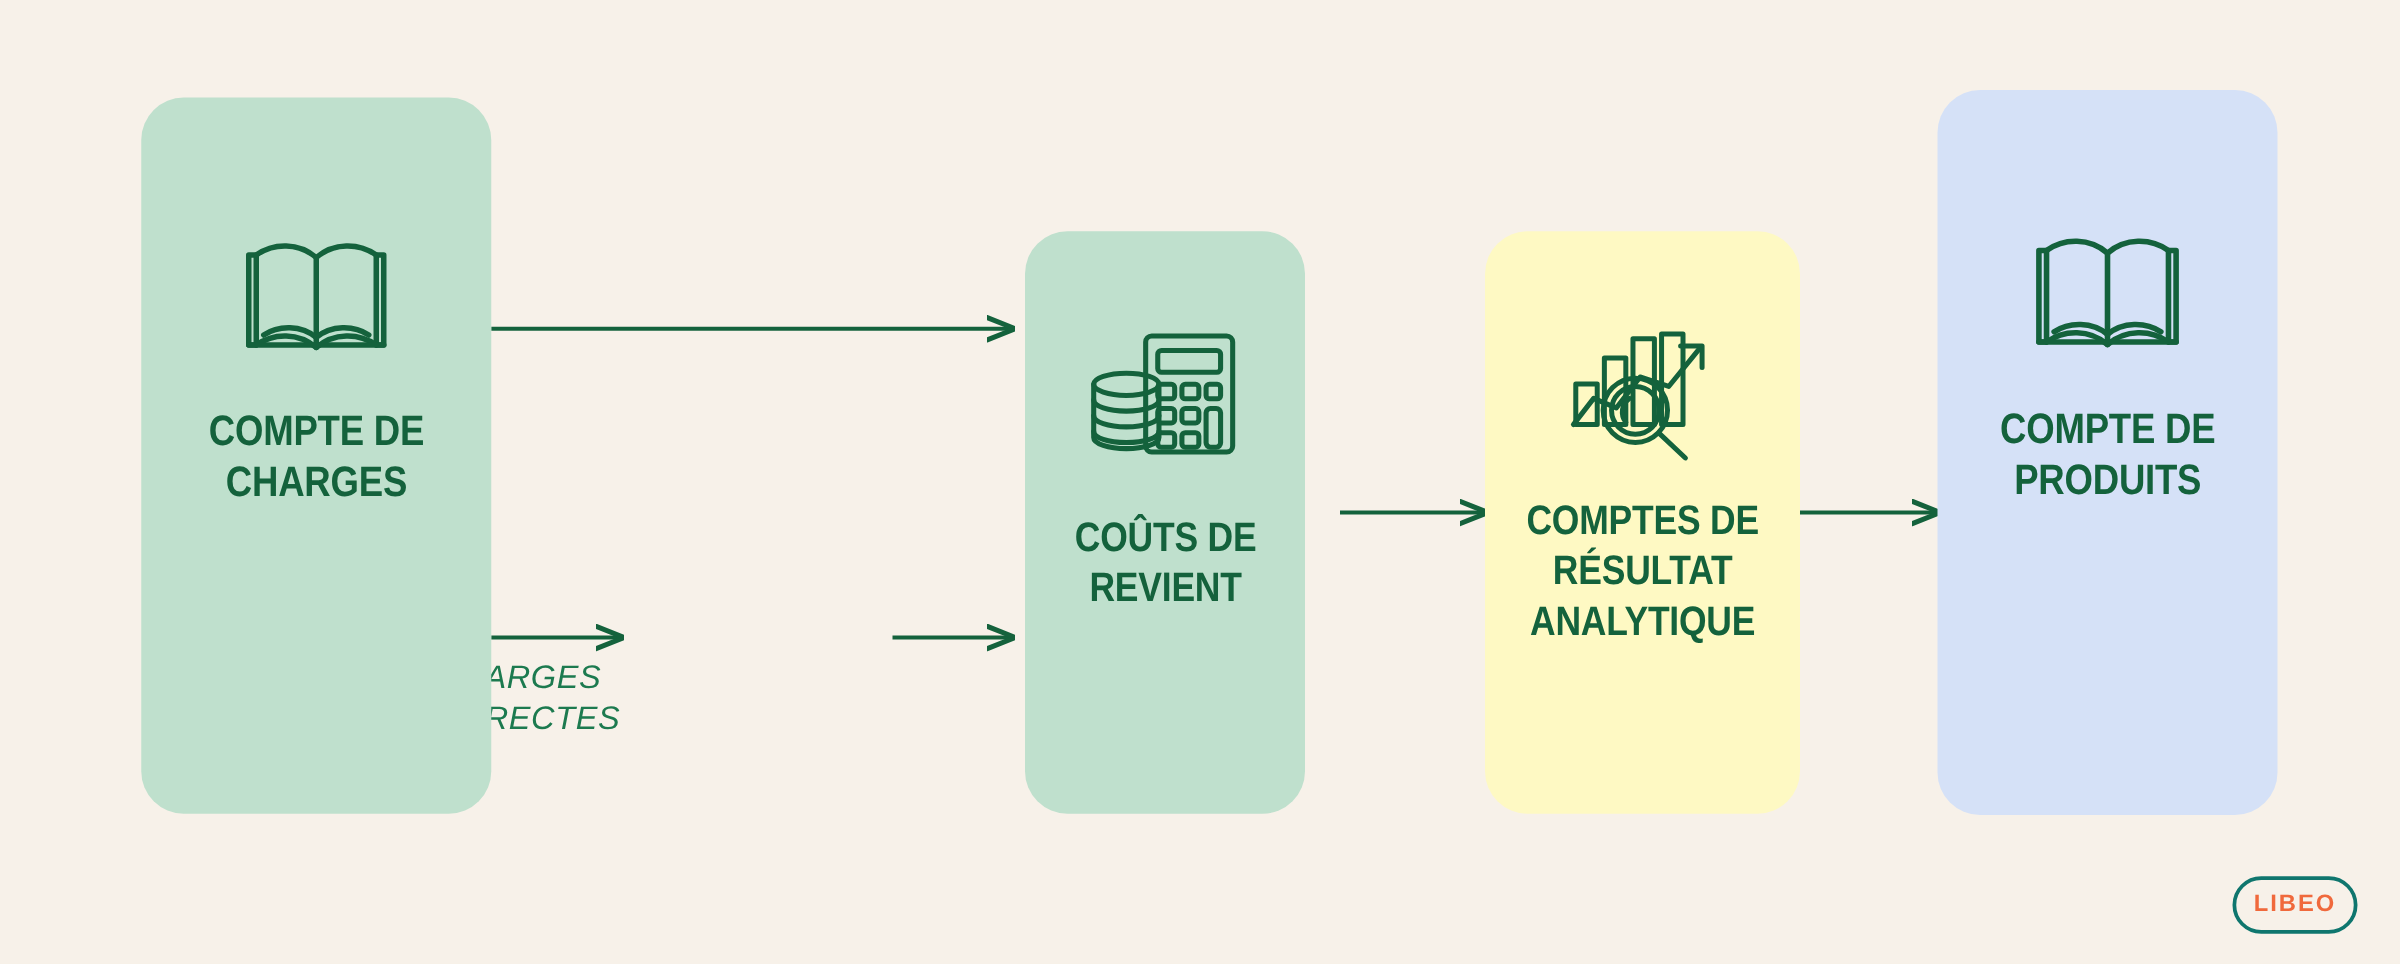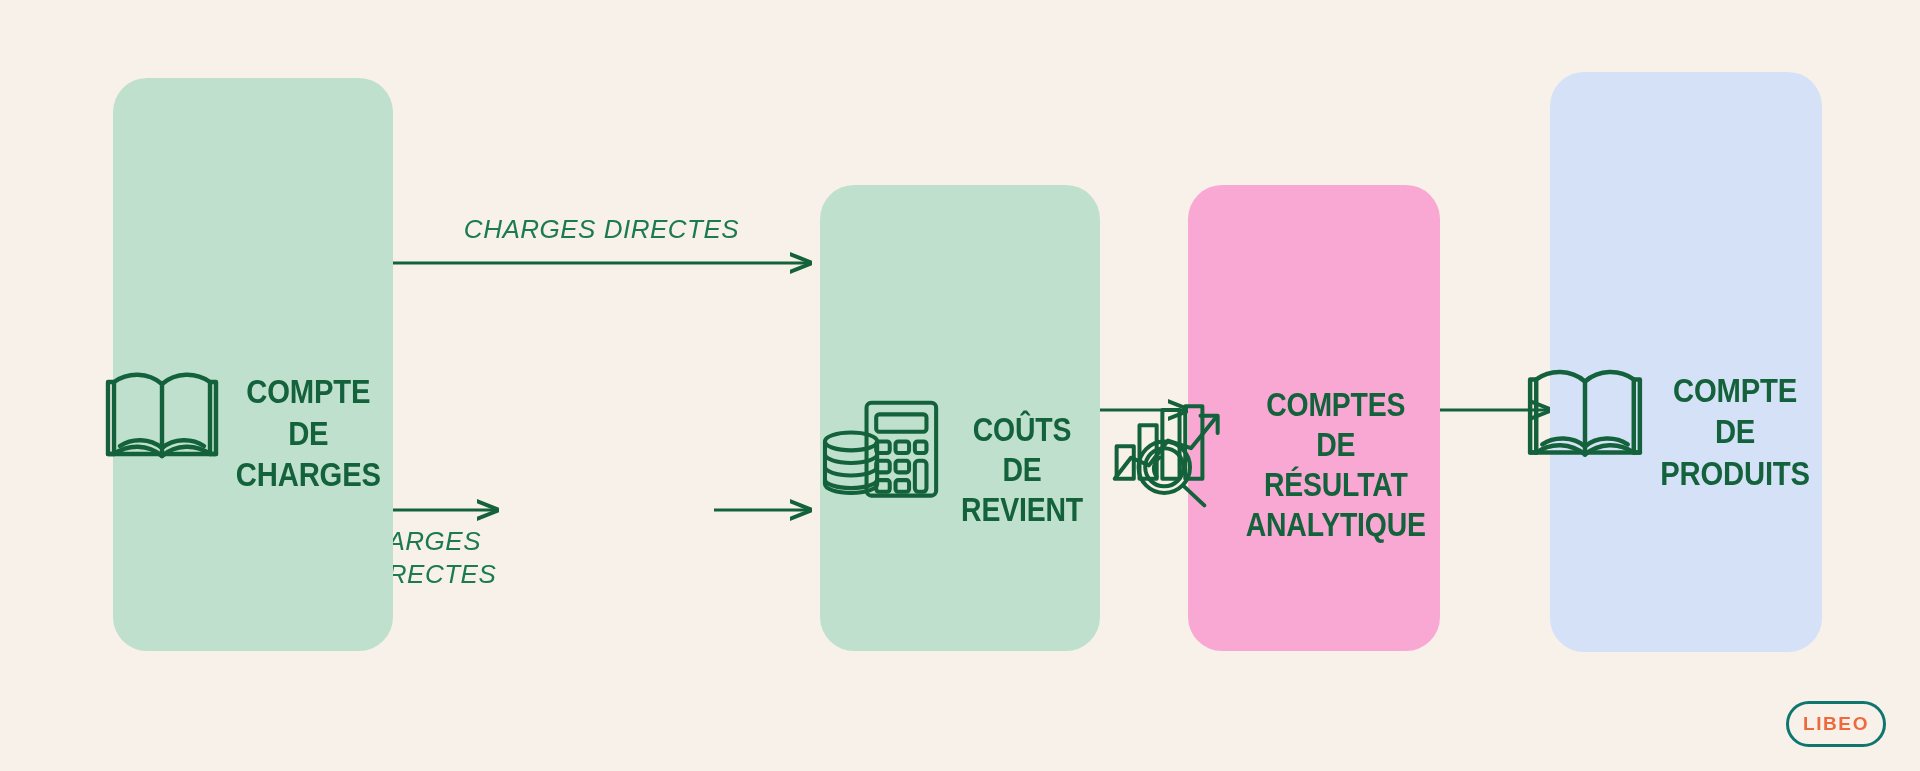--- a/index.html
+++ b/index.html
@@ -8,26 +8,26 @@
     background: #f7f1e9;
     font-family: "Liberation Sans", sans-serif;
     overflow: hidden;
   }
   #stage { position: relative; width: 1920px; height: 771px; background: #f7f1e9; }
 
   .card {
     position: absolute;
     border-radius: 34px;
     display: flex;
-    flex-direction: row;
+    flex-direction: column;
     align-items: center;
-    justify-content: flex-end;
+    justify-content: flex-start;
   }
   .card.green { background: #bfe0cd; }
-  .card.pink  { background: #f9a8d4; }
+  .card.pink  { background: #fef9c3; }
   .card.blue  { background: #d5e1f7; }
 
   .card-icon { display: block; }
   .card-label {
     color: #14623c;
     font-weight: 700;
     text-align: center;
     line-height: 1.22;
     letter-spacing: -0.2px;
     font-stretch: condensed;
@@ -89,21 +89,20 @@
 
     <g>
       <line x1="1072" y1="410" x2="1188" y2="410" stroke="#14623c" stroke-width="3.2" marker-end="url(#ah)"></line>
     </g>
 
     <g>
       <line x1="1440" y1="410" x2="1550" y2="410" stroke="#14623c" stroke-width="3.2" marker-end="url(#ah)"></line>
     </g>
   </svg>
 
-  <div class="arrow-label" style="left:393px; top:213px; width:417px; font-size:26px;">CHARGES DIRECTES</div>
 
   <div class="arrow-label" style="left:300px; top:525px; width:230px; font-size:26px;">CHARGES
 INDIRECTES</div>
 
   <div class="card green" style="left:113px; top:78px; width:280px; height:573px; padding-top:110px;">
     <span class="card-icon">
       <svg width="124" height="104" viewBox="0 0 62 52" fill="none" stroke="#14623c" stroke-width="2.2" stroke-linecap="round" stroke-linejoin="round">
         <path d="M4 8 h3 v36 h-3z"></path>
         <path d="M58 8 h-3 v36 h3z"></path>
         <path d="M7 8 C14 3, 24 3, 31 9 C38 3, 48 3, 55 8"></path>
@@ -112,21 +111,21 @@
         <path d="M4 44 h54"></path>
         <path d="M10 40 C16 36, 25 36, 31 41"></path>
         <path d="M52 40 C46 36, 37 36, 31 41"></path>
       </svg>
     </span>
     <span class="card-label" style="font-size:34px; margin-top:28px;">COMPTE DE
 CHARGES</span>
   </div>
 
 
-  <div class="card green" style="left:820px; top:185px; width:280px; height:466px; padding-top:78px;">
+  <div class="card green" style="left:820px; top:185px; width:224px; height:466px; padding-top:78px;">
     <span class="card-icon">
       <svg width="124" height="116" viewBox="0 0 64 60" fill="none" stroke="#14623c" stroke-width="2.1" stroke-linecap="round" stroke-linejoin="round">
 
         <rect x="24" y="3" width="36" height="48" rx="2.5"></rect>
         <rect x="29" y="9" width="26" height="9" rx="1.6"></rect>
         <rect x="29" y="23" width="7" height="6" rx="1.4"></rect>
         <rect x="39" y="23" width="7" height="6" rx="1.4"></rect>
         <rect x="49" y="23" width="6" height="6" rx="1.4"></rect>
         <rect x="29" y="33" width="7" height="6" rx="1.4"></rect>
         <rect x="39" y="33" width="7" height="6" rx="1.4"></rect>

